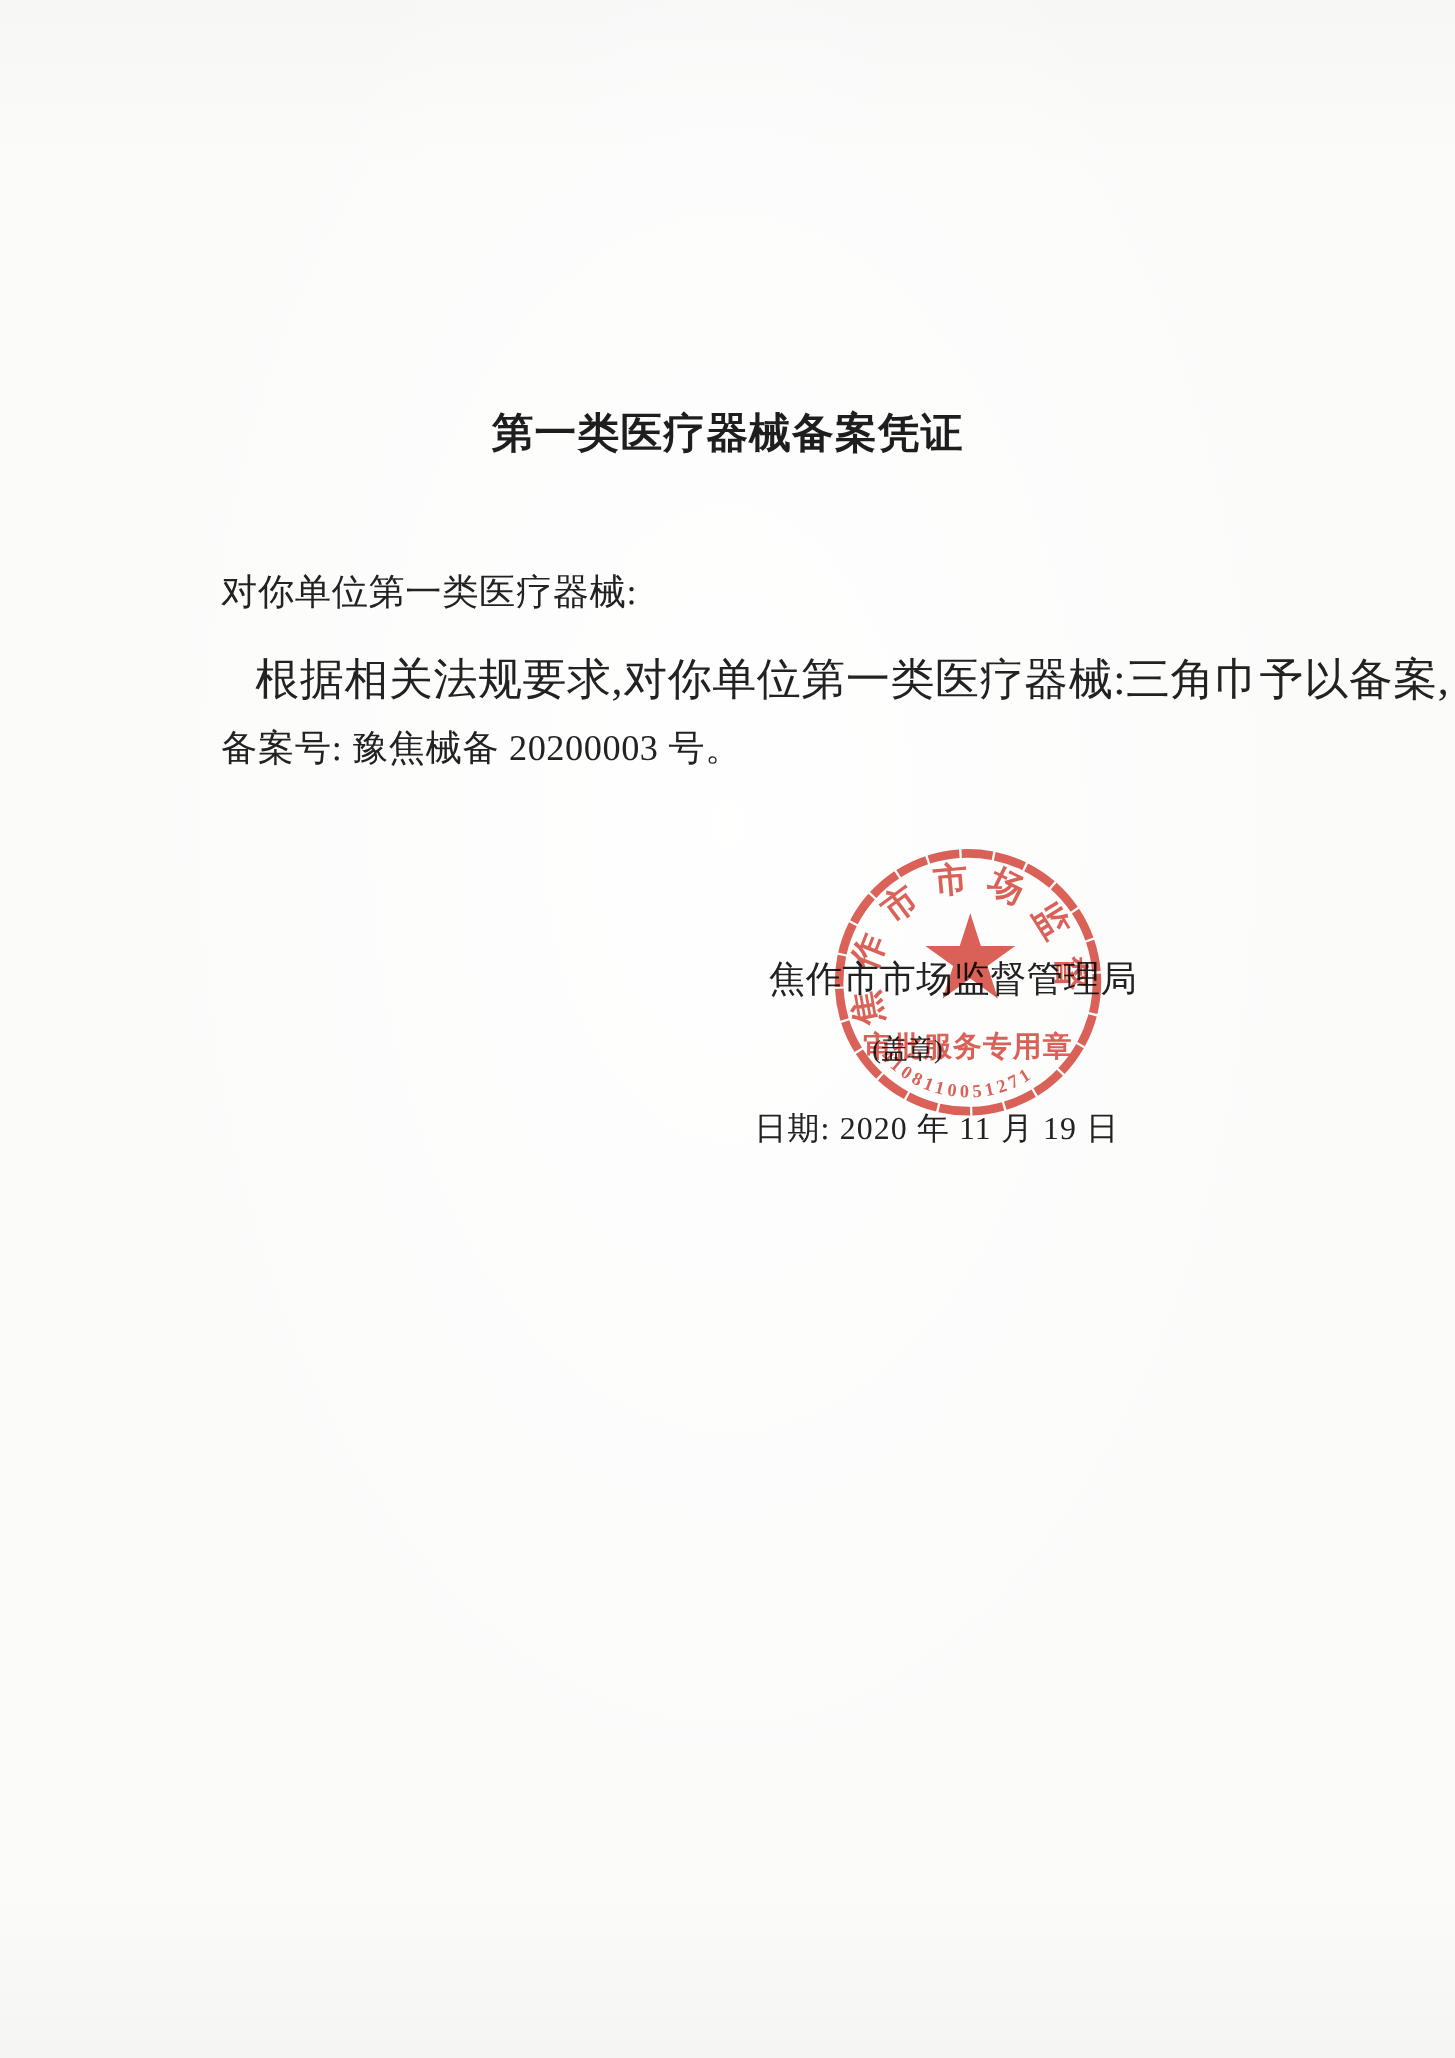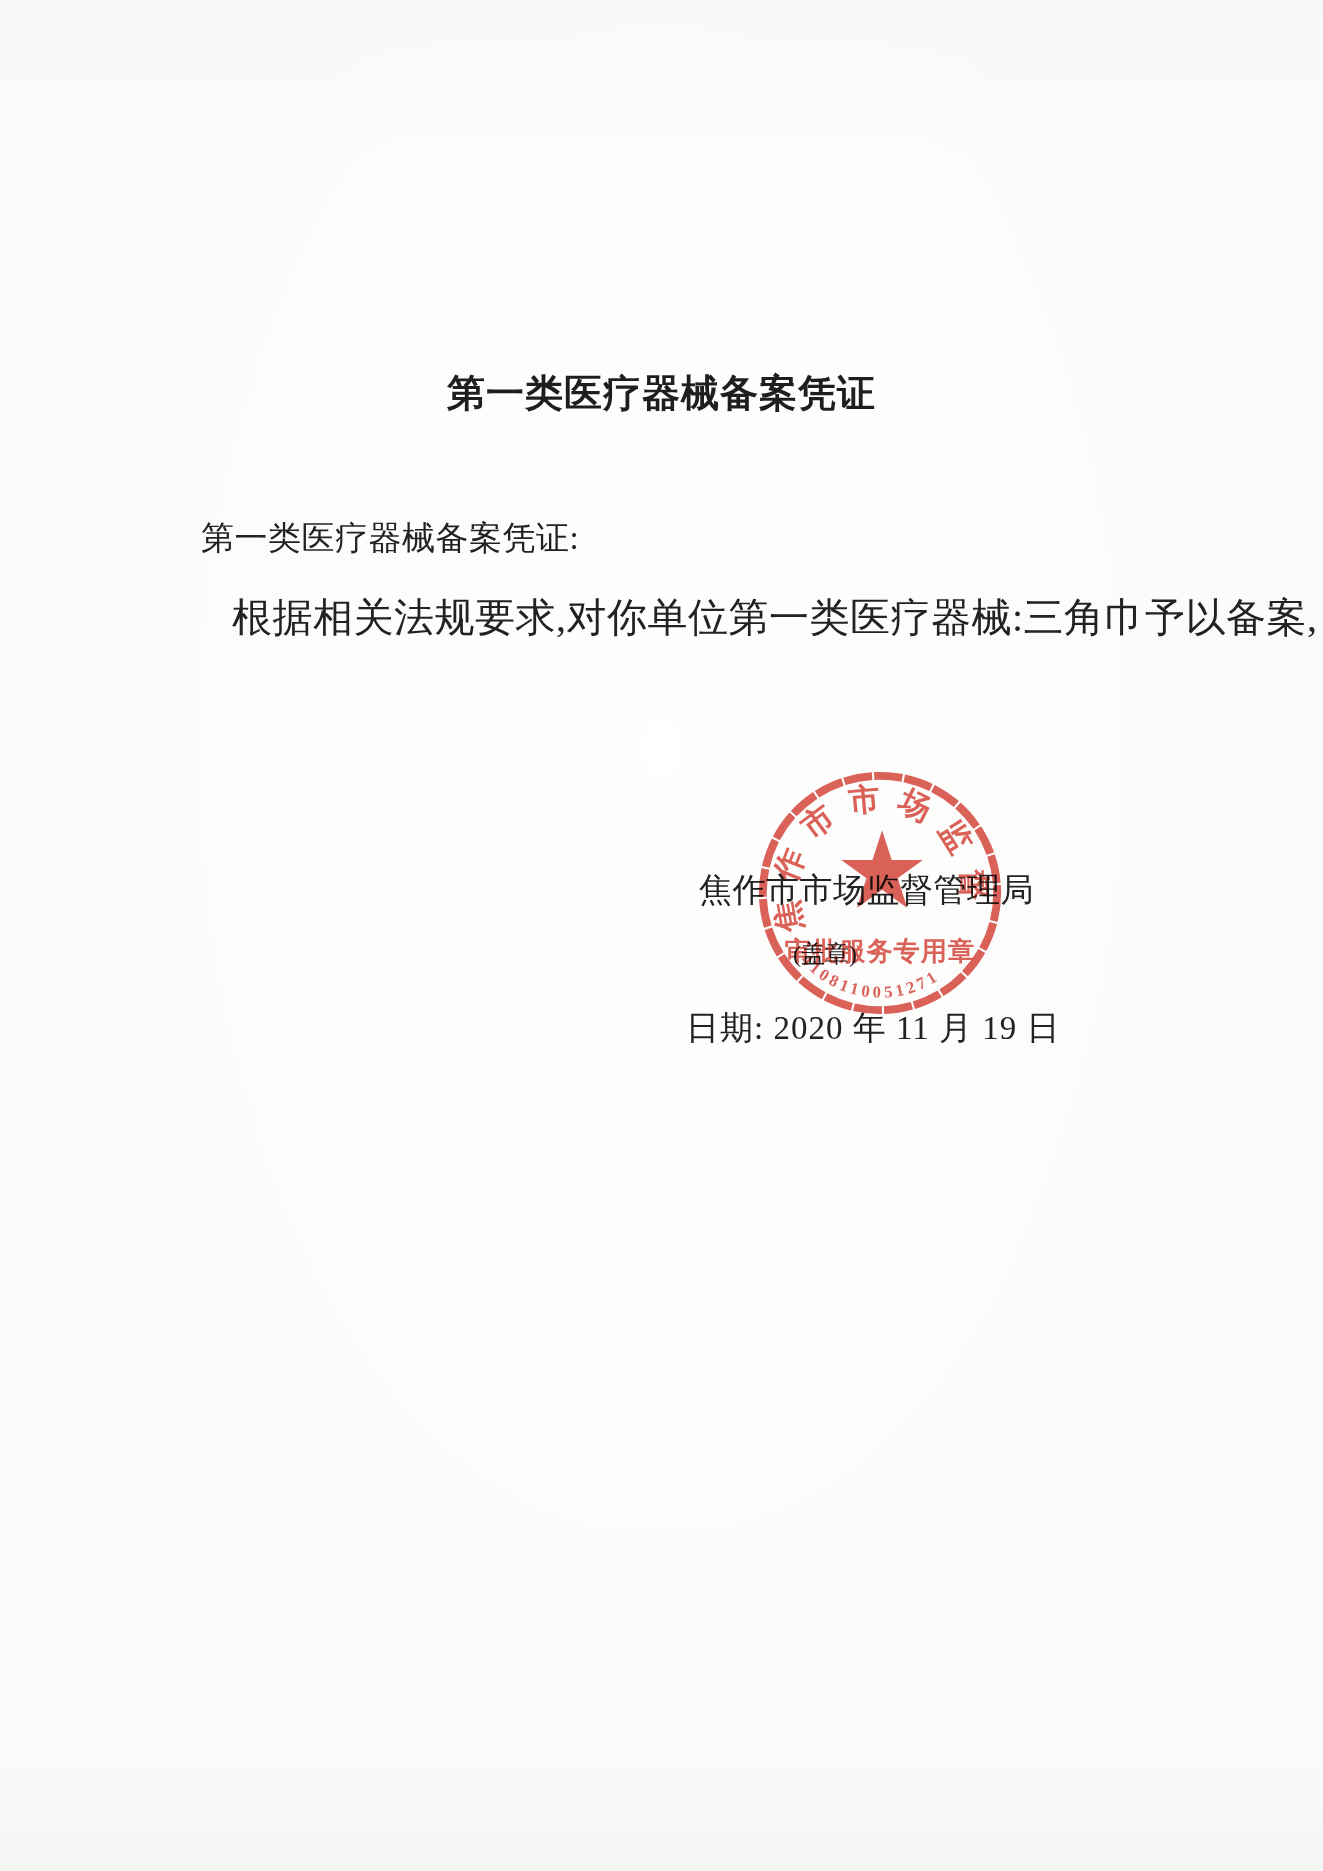--- a/index.html
+++ b/index.html
@@ -63,21 +63,21 @@
     letter-spacing: 0.5px;
   }
   .seal-note-line {
     left: 793px;
     top: 938px;
     font-size: 24px;
   }
   .date-line {
     left: 686px;
     top: 1006px;
-    font-size: 33px;
+    font-size: 29px;
     letter-spacing: 1px;
   }
   .stamp-svg {
     position: absolute;
     left: 744px;
     top: 757px;
     width: 272px;
     height: 272px;
     mix-blend-mode: multiply;
     opacity: 0.88;
@@ -90,24 +90,25 @@
     font-family: "DejaVu Sans", "Liberation Sans", sans-serif;
   }
 </style>
 </head>
 <body>
 
 <div class="scan-page">
 
   <h1 class="doc-title">第一类医疗器械备案凭证</h1>
 
-  <p class="line recipient-line">第一类医疗器械备案凭证:</p>
+  <p class="line recipient-line">对你单位第一类医疗器械:</p>
 
   <p class="line body-line-1">根据相关法规要求,对你单位第一类医疗器械:三角巾予以备案,</p>
 
+  <p class="line body-line-2">备案号: 豫焦械备 20200003 号。</p>
 
   <p class="line issuer-line">焦作市市场监督管理局</p>
 
   <p class="line seal-note-line">(盖章)</p>
 
   <p class="line date-line">日期: 2020 年 11 月 19 日</p>
 
   <svg class="stamp-svg" viewBox="0 0 260 260" xmlns="http://www.w3.org/2000/svg">
     <defs>
       <path id="stamp-arc-top" d="M 58.7 166.3 A 80 80 0 1 1 201.3 166.3" fill="none"></path>

